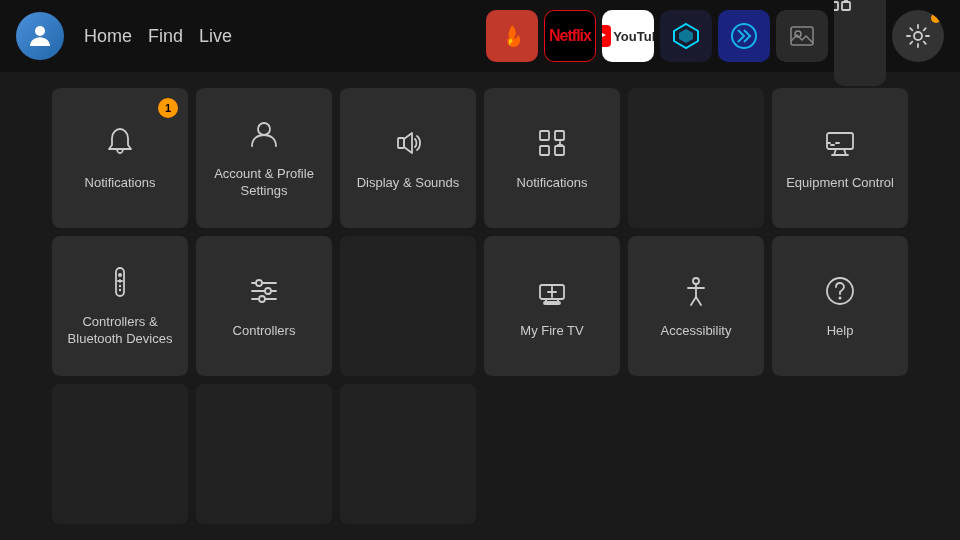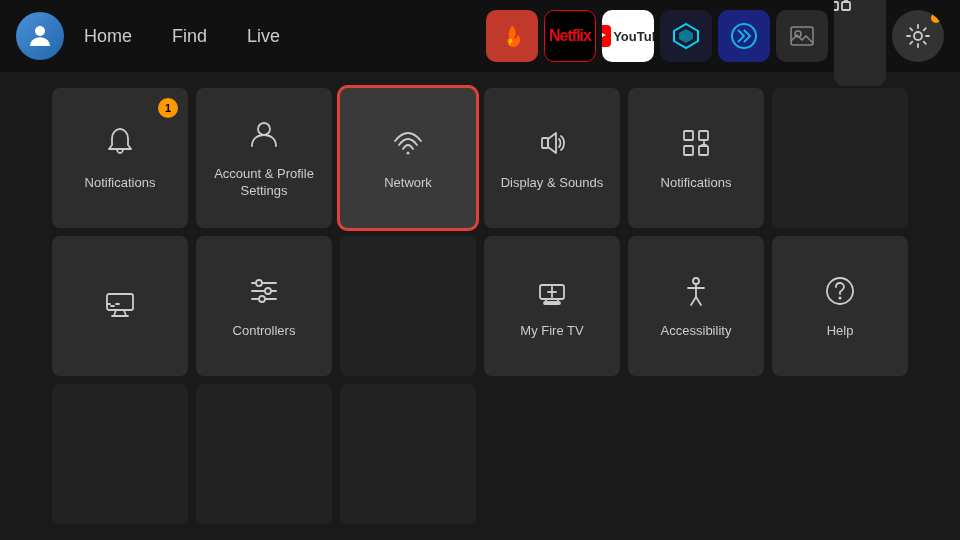--- a/index.html
+++ b/index.html
@@ -27,21 +27,20 @@
       border-radius: 50%;
       background: linear-gradient(135deg, #4a90d9, #2266aa);
       display: flex;
       align-items: center;
       justify-content: center;
       flex-shrink: 0;
     }
     .avatar svg { width: 30px; height: 30px; }
     .nav-links {
       display: flex;
-      gap: 24px;
       margin-right: auto;
       justify-content: flex-end;
     }
     .nav-link {
       font-size: 18px;
       color: #cccccc;
       cursor: pointer;
       padding: 4px 8px;
     }
 
@@ -253,31 +252,20 @@
     <div class="grid-item">
       <div class="icon">
         <svg viewBox="0 0 36 36">
           <circle cx="18" cy="13" r="6"></circle>
           <path d="M6 30 C6 23 11 19 18 19 C25 19 30 23 30 30"></path>
         </svg>
       </div>
       <span class="grid-item-label">Account &amp; Profile Settings</span>
     </div>
 
-    <div class="grid-item selected">
-      <div class="icon">
-        <svg viewBox="0 0 36 36">
-          <path d="M5 16 C9 11 14 8 18 8 C22 8 27 11 31 16"></path>
-          <path d="M9 20 C12 16 15 14 18 14 C21 14 24 16 27 20"></path>
-          <path d="M13 24 C15 21 16.5 20 18 20 C19.5 20 21 21 23 24"></path>
-          <circle cx="18" cy="28" r="1.5" fill="#ccc" stroke="none"></circle>
-        </svg>
-      </div>
-      <span class="grid-item-label">Network</span>
-    </div>
 
     <div class="grid-item">
       <div class="icon">
         <svg viewBox="0 0 36 36">
           <rect x="8" y="13" width="6" height="10" rx="1"></rect>
           <path d="M14 14 L22 8 L22 28 L14 22Z"></path>
           <path d="M25 14 C27 16 27 20 25 22"></path>
           <path d="M27 11 C31 14 31 22 27 25"></path>
         </svg>
       </div>
@@ -305,23 +293,37 @@
         <svg viewBox="0 0 36 36">
           <rect x="5" y="8" width="26" height="16" rx="2"></rect>
           <line x1="14" y1="24" x2="12" y2="30"></line>
           <line x1="22" y1="24" x2="24" y2="30"></line>
           <line x1="10" y1="30" x2="26" y2="30"></line>
           <line x1="5" y1="18" x2="8" y2="18"></line>
           <line x1="9" y1="20" x2="12" y2="20"></line>
           <line x1="14" y1="18" x2="17" y2="18"></line>
         </svg>
       </div>
-    </div>
-
-
+      <span class="grid-item-label">Equipment Control</span>
+    </div>
+
+
+    <div class="grid-item">
+      <div class="icon">
+        <svg viewBox="0 0 36 36">
+          <rect x="14" y="4" width="8" height="28" rx="4"></rect>
+          <circle cx="18" cy="11" r="2" fill="#ccc" stroke="none"></circle>
+          <line x1="18" y1="16" x2="18" y2="18"></line>
+          <line x1="16" y1="17" x2="20" y2="17"></line>
+          <circle cx="18" cy="22" r="1.2" fill="#ccc" stroke="none"></circle>
+          <circle cx="18" cy="26" r="1.2" fill="#ccc" stroke="none"></circle>
+        </svg>
+      </div>
+      <span class="grid-item-label">Controllers &amp; Bluetooth Devices</span>
+    </div>
 
 
     <div class="grid-item">
       <div class="icon">
         <svg viewBox="0 0 36 36">
           <line x1="6" y1="10" x2="30" y2="10"></line>
           <line x1="6" y1="18" x2="30" y2="18"></line>
           <line x1="6" y1="26" x2="30" y2="26"></line>
           <circle cx="13" cy="10" r="3" fill="#2d2d2d"></circle>
           <circle cx="22" cy="18" r="3" fill="#2d2d2d"></circle>

